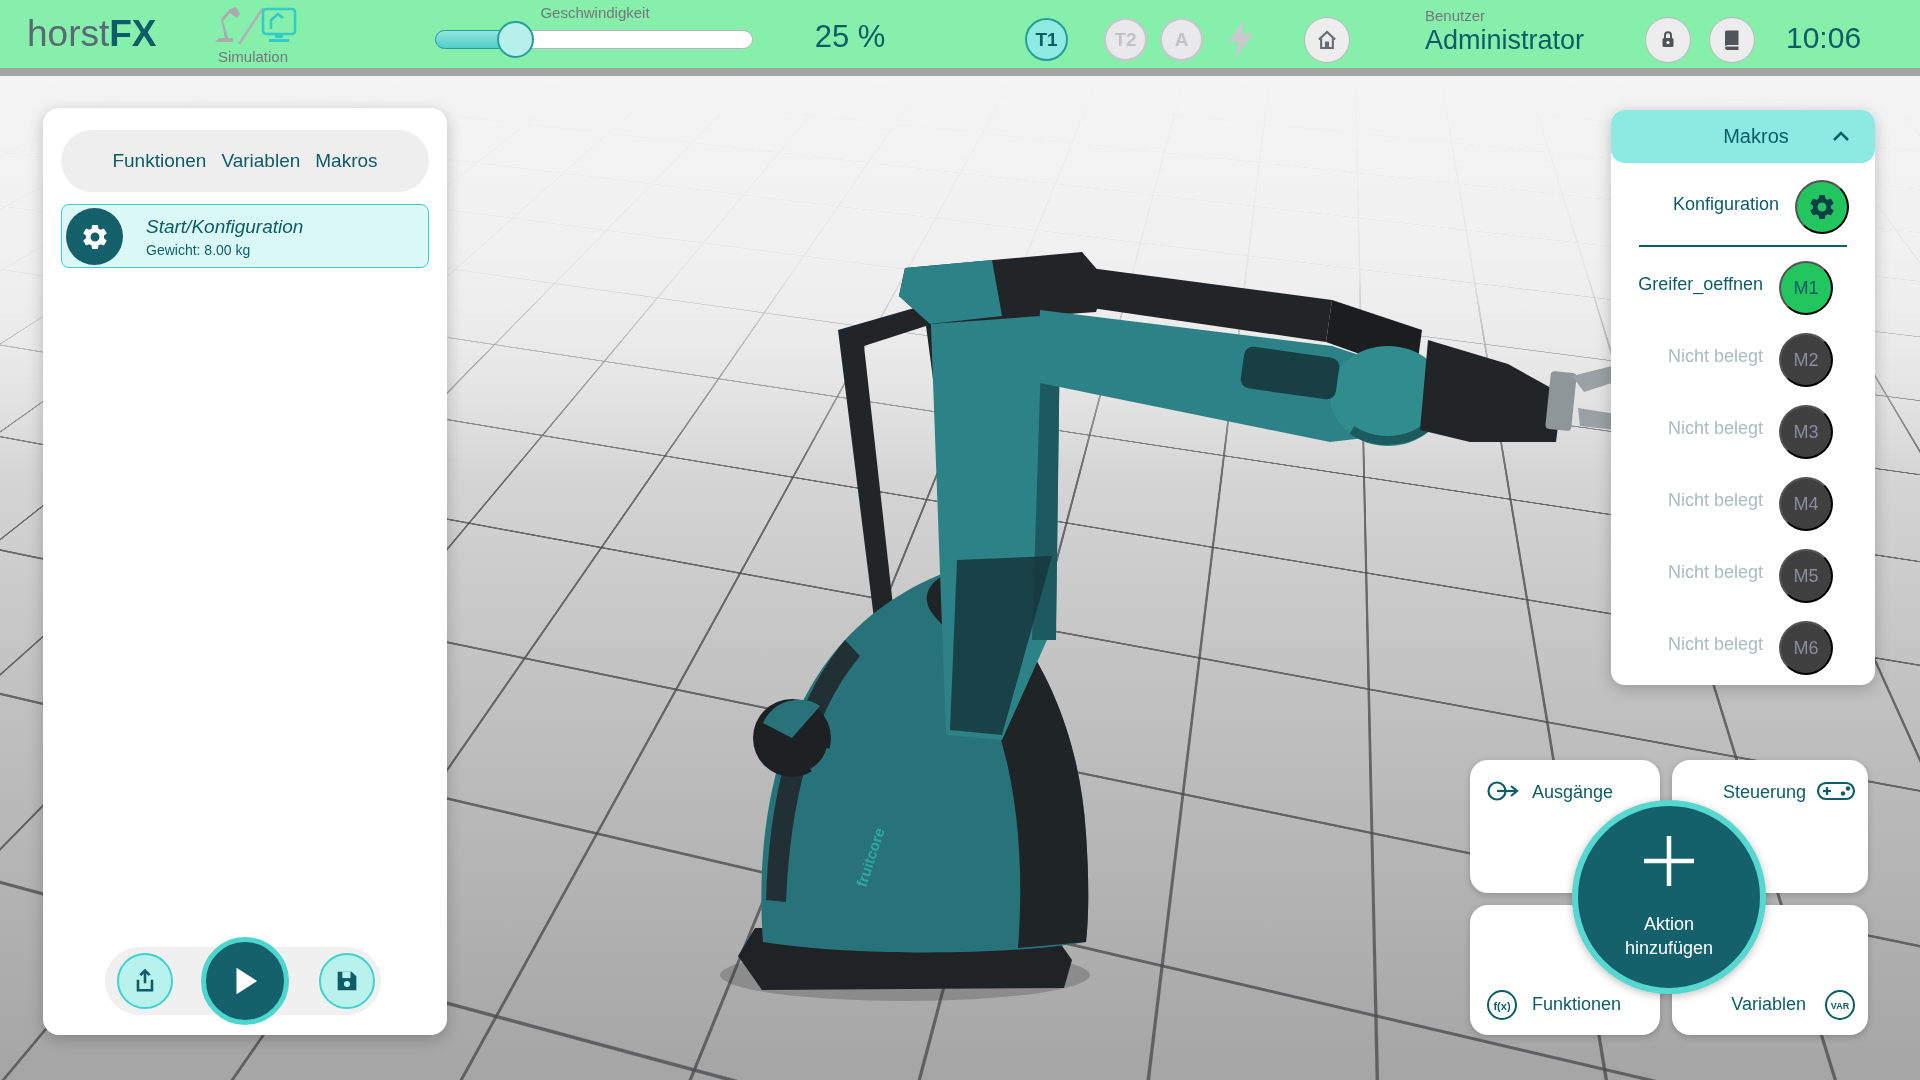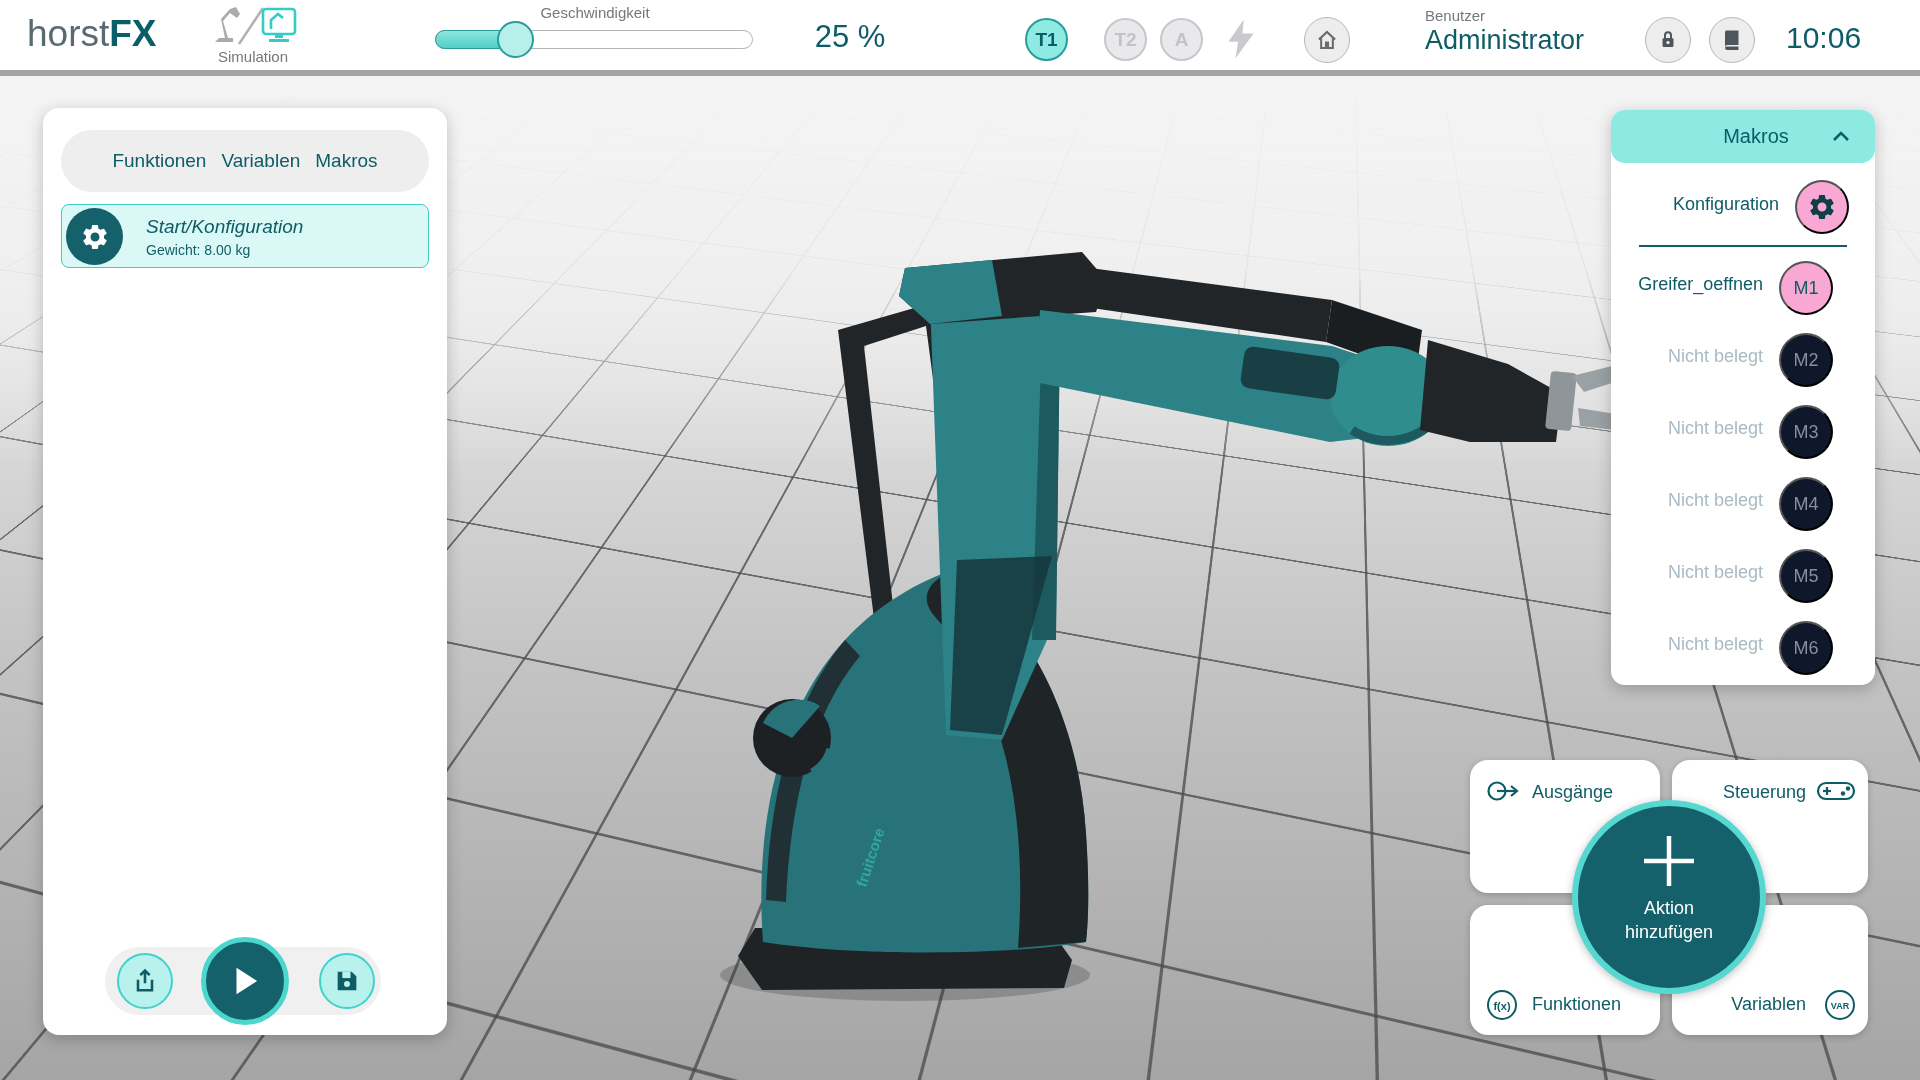--- a/index.html
+++ b/index.html
@@ -11,21 +11,21 @@
            overflow:hidden; perspective:1300px; perspective-origin:50% 27%; }
   .floor { position:absolute; left:calc(50% - 3000px); top:calc(50% - 2620px); width:6000px; height:6000px;
            background-image:
              repeating-linear-gradient(0deg, rgba(70,72,74,.75) 0 3px, transparent 3px 200px),
              repeating-linear-gradient(90deg, rgba(70,72,74,.75) 0 3px, transparent 3px 200px);
            transform: rotateX(58deg) rotateZ(14deg); }
   .haze { position:absolute; inset:0; background:linear-gradient(180deg, rgba(244,244,244,1) 6%, rgba(240,240,240,.92) 25%, rgba(236,236,236,0) 44%); }
   .robot-svg { position:absolute; left:0; top:0; pointer-events:none; }
 
   
-  .header { position:absolute; left:0; top:0; width:1920px; height:76px; background:#ffffff; border-bottom:6px solid #a3a3a3; z-index:30; }
+  .header { position:absolute; left:0; top:0; width:1920px; height:76px; background:#86efac; border-bottom:8px solid #a3a3a3; z-index:30; }
   .brand { position:absolute; left:27px; top:13px; font-size:37px; }
   .brand .light { color:#5a6a72; font-weight:300; }
   .brand .bold  { color:#0b5e68; font-weight:700; }
   .sim-wrap { position:absolute; left:198px; top:4px; width:110px; text-align:center; }
   .sim-label { display:block; margin-top:2px; font-size:15px; color:#75787b; }
   .speed-label { position:absolute; left:495px; top:4px; width:200px; text-align:center; font-size:15px; color:#75787b; }
   .slider { position:absolute; left:435px; top:30px; width:318px; height:19px; }
   .slider .track { position:absolute; inset:0; background:#ffffff; border:1px solid #b2b6b8; border-radius:10px; }
   .slider .fill  { position:absolute; left:0; top:0; height:19px; width:80px; border-radius:10px 0 0 10px;
                    background:linear-gradient(180deg,#8fe6e0,#4fcec7); border:1px solid #2a9d9a; }
@@ -60,40 +60,40 @@
   .tool-btn.big { left:96px; top:-10px; width:88px; height:88px; background:#15616b; border:5px solid #4cd6ce; }
 
   
   .makros-panel { left:1611px; top:110px; width:264px; height:575px; border-radius:14px; }
   .makros-header { position:absolute; left:0; top:0; width:264px; height:53px; background:#8ceae3; border-radius:14px;
                    display:flex; align-items:center; justify-content:center; }
   .makros-title { font-size:20px; font-weight:500; color:#0d5c66; margin-left:26px; }
   .makros-chevron { position:absolute; right:22px; top:15px; }
   .config-row { position:absolute; left:0; top:70px; width:264px; height:56px; }
   .row-label { position:absolute; right:96px; top:14px; font-size:18px; color:#0d5c66; white-space:nowrap; }
-  .row-circle { position:absolute; right:26px; top:0; width:54px; height:54px; border-radius:50%; background:#f9a8d4;
+  .row-circle { position:absolute; right:26px; top:0; width:54px; height:54px; border-radius:50%; background:#22c55e;
                 display:flex; align-items:center; justify-content:center; font-size:18px; font-weight:500; color:#0d5c66; }
   .makros-divider { position:absolute; left:28px; top:135px; width:208px; height:2px; background:#0e5e66; }
   .macro-row { position:absolute; left:0; width:248px; height:54px; }
-  .macro-row .row-circle.dim { background:#0f172a; color:#898da0; }
+  .macro-row .row-circle.dim { background:#404040; color:#898da0; }
   .macro-row .row-label.dim { color:#a9bbc3; }
 
   
   .action-menu { position:absolute; left:1470px; top:760px; width:398px; height:275px; z-index:20; }
   .action-card { position:absolute; background:#ffffff; border-radius:18px; box-shadow:0 2px 7px rgba(0,0,0,.2); }
   .card-tl { left:0; top:0; width:190px; height:133px; }
   .card-tr { left:202px; top:0; width:196px; height:133px; }
   .card-bl { left:0; top:145px; width:190px; height:130px; }
   .card-br { left:202px; top:145px; width:196px; height:130px; }
   .quad-label { position:absolute; font-size:18px; font-weight:500; color:#0d5c66; white-space:nowrap; }
   .center-circle { position:absolute; left:102px; top:40px; width:194px; height:194px; border-radius:50%;
                    background:#15616b; border:6px solid #56d8d0; box-shadow:0 2px 8px rgba(0,0,0,.25);
                    display:flex; flex-direction:column; align-items:center; }
   .center-circle .plus { margin-top:26px; }
-  .center-text { color:#ffffff; font-size:18px; line-height:24px; text-align:center; margin-top:6px; }
+  .center-text { color:#ffffff; font-size:18px; line-height:24px; text-align:center; margin-top:22px; }
 
   svg { display:block; }
 </style>
 </head>
 <body>
 
 <div class="scene">
   <div class="floor"></div>
   <div class="haze"></div>
 

